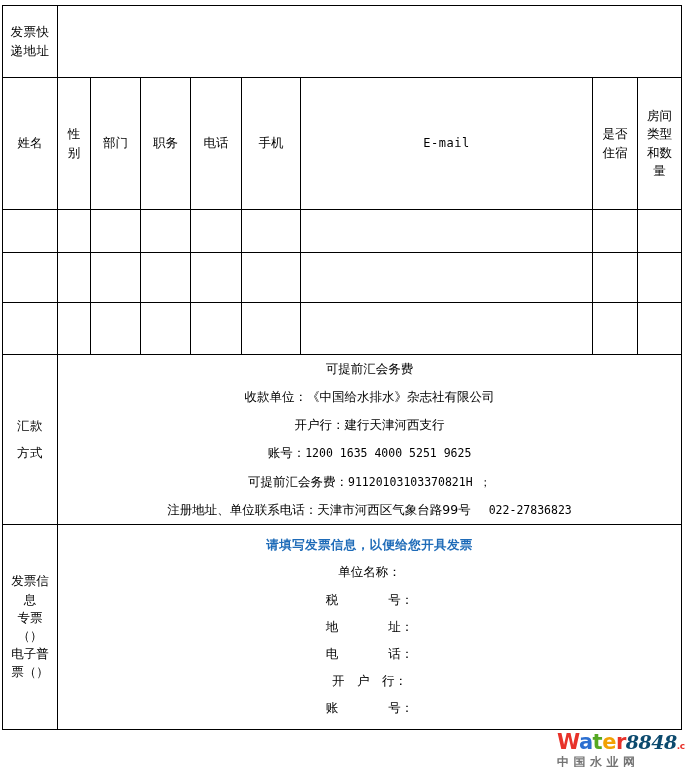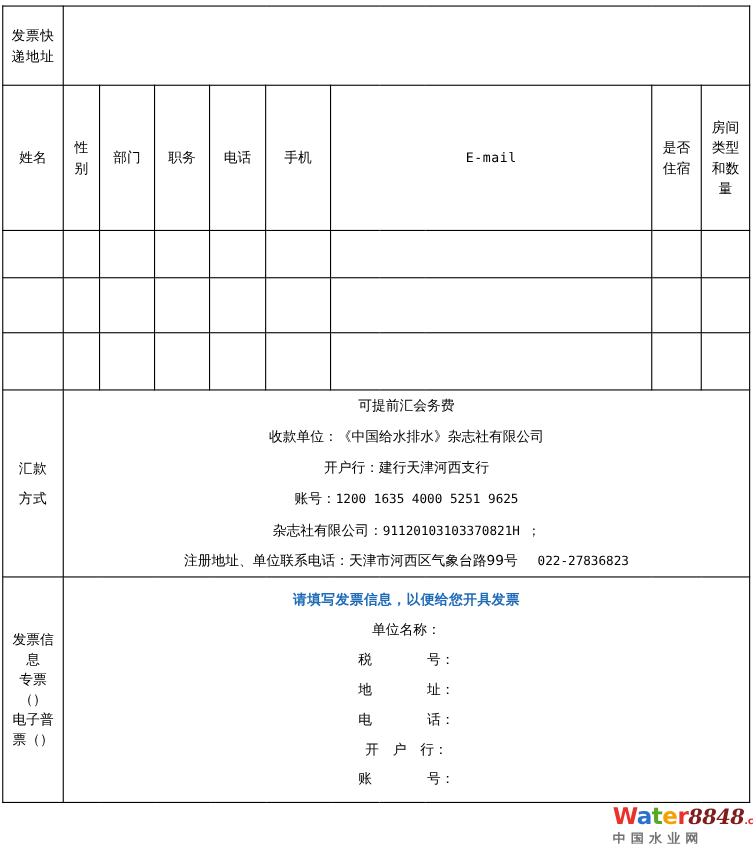--- a/index.html
+++ b/index.html
@@ -110,21 +110,21 @@
   }
   .logo-top .c-red { color: #e8322a; }
   .logo-top .c-blue { color: #2b6fd1; }
   .logo-top .c-green { color: #55a822; }
   .logo-top .c-orange { color: #f2a104; }
   .logo-num {
     font-family: "DejaVu Serif", "Liberation Serif", serif;
     font-style: italic;
     font-size: 19px;
     font-weight: bold;
-    color: #7f1d1d;
+    color: #0c4a6e;
     letter-spacing: -0.5px;
   }
   .logo-dom {
     font-family: "DejaVu Sans", "Liberation Sans", sans-serif;
     font-size: 9px;
     font-weight: bold;
     color: #e8322a;
     letter-spacing: -0.3px;
   }
   .logo-bottom {
@@ -228,21 +228,21 @@
       <tr>
         <td class="label-cell" style="height:159px">
           <div>汇款</div>
           <div style="margin-top:9px">方式</div>
         </td>
         <td class="pay-body" colspan="10">
           <div class="line">可提前汇会务费</div>
           <div class="line">收款单位：《中国给水排水》杂志社有限公司</div>
           <div class="line">开户行：建行天津河西支行</div>
           <div class="line"><span>账号：</span><span class="mono">1200 1635 4000 5251 9625</span></div>
-          <div class="line"><span>杂志社有限公司：</span><span class="mono">91120103103370821H ；</span></div>
+          <div class="line"><span>可提前汇会务费：</span><span class="mono">91120103103370821H ；</span></div>
           <div class="line"><span>注册地址、单位联系电话：天津市河西区气象台路99号</span><span class="mono" style="margin-left:18px">022-27836823</span></div>
         </td>
       </tr>
 
       <tr>
         <td class="label-cell-tall" style="height:204px">
           <div>发票信</div>
           <div>息</div>
           <div>专票</div>
           <div>（）</div>

